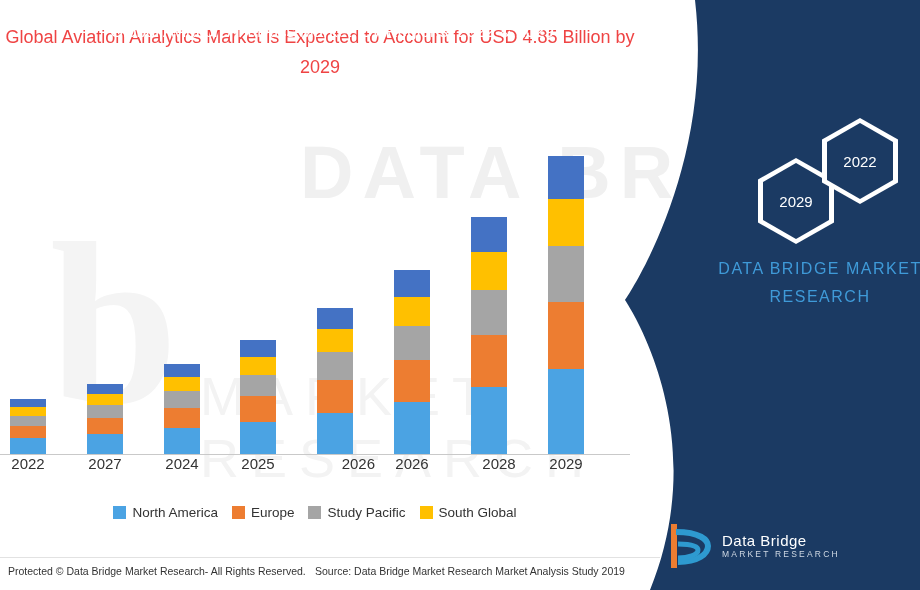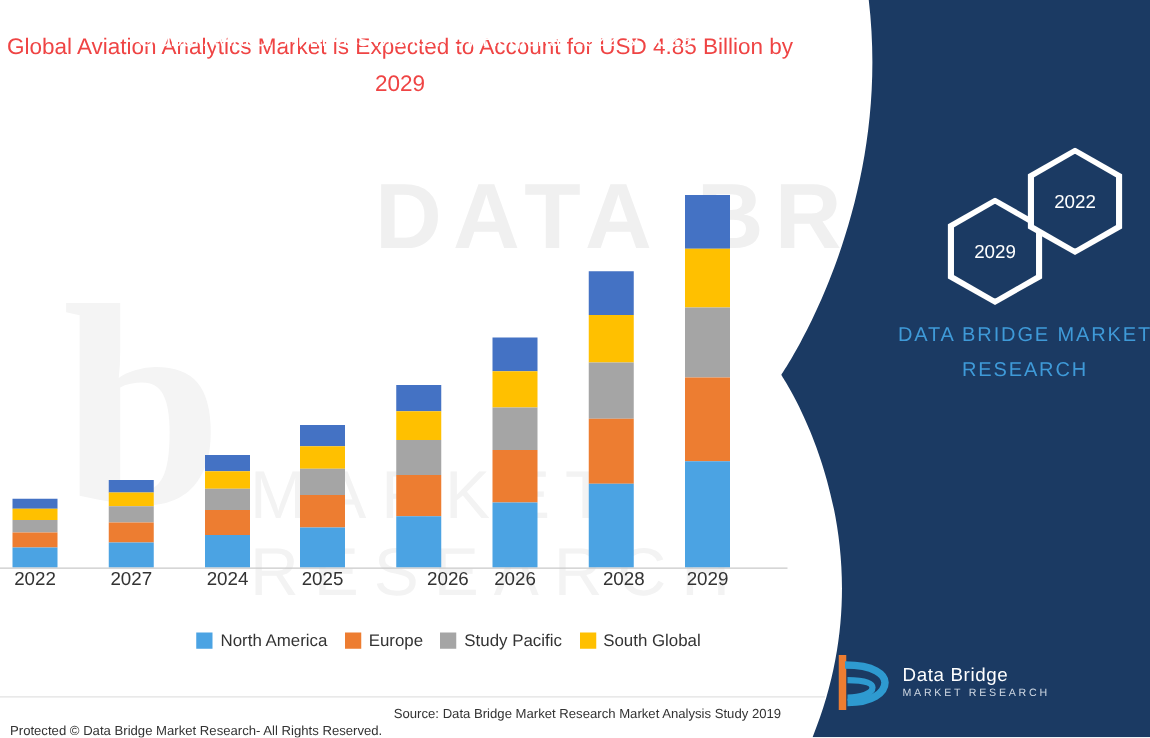--- a/index.html
+++ b/index.html
@@ -41,26 +41,26 @@
   .wm-text2{position:absolute;left:170px;top:245px;font-size:54px;letter-spacing:12px;color:#f3f3f3;font-weight:400;}
   .wm-b{position:absolute;left:20px;top:90px;font-size:230px;color:#f4f4f4;font-weight:700;line-height:230px;font-family:"Liberation Serif",serif;}
 
   .plot{position:absolute;left:0px;top:120px;width:630px;height:335px;}
   .axis{position:absolute;left:0;right:0;bottom:0;height:1px;background:#c9c9c9;}
   .bar-group{position:absolute;bottom:1px;width:36px;display:flex;flex-direction:column-reverse;}
   .seg{width:100%;}
   .xlabels{position:absolute;left:0;top:455px;width:630px;height:26px;}
   .xlab{position:absolute;text-align:center;width:80px;font-size:15px;color:#333;}
 
-  .legend{position:absolute;left:0px;top:505px;width:630px;display:flex;align-items:center;justify-content:center;gap:14px;padding-left:44px;}
+  .legend{position:absolute;left:0px;top:505px;width:630px;display:flex;align-items:center;justify-content:center;gap:14px;}
   .lg-item{display:flex;align-items:center;gap:6px;font-size:13.5px;color:#333;}
   .lg-sw{width:13px;height:13px;display:inline-block;}
 
   .footer{position:absolute;left:0;top:557px;width:660px;height:33px;}
-  .footer .fl{position:absolute;left:8px;top:8px;font-size:10.5px;color:#333;margin-top:14px;}
+  .footer .fl{position:absolute;left:8px;top:8px;font-size:10.5px;color:#333;}
   .footer .fr{position:absolute;left:315px;top:8px;font-size:10.5px;color:#333;}
   .footer-line{position:absolute;left:0;top:0;width:660px;height:1px;background:#e2e2e2;}
 </style>
 </head>
 <body>
 
 <div id="root">
 
   <div class="watermark">
     <div class="wm-b">b</div>

